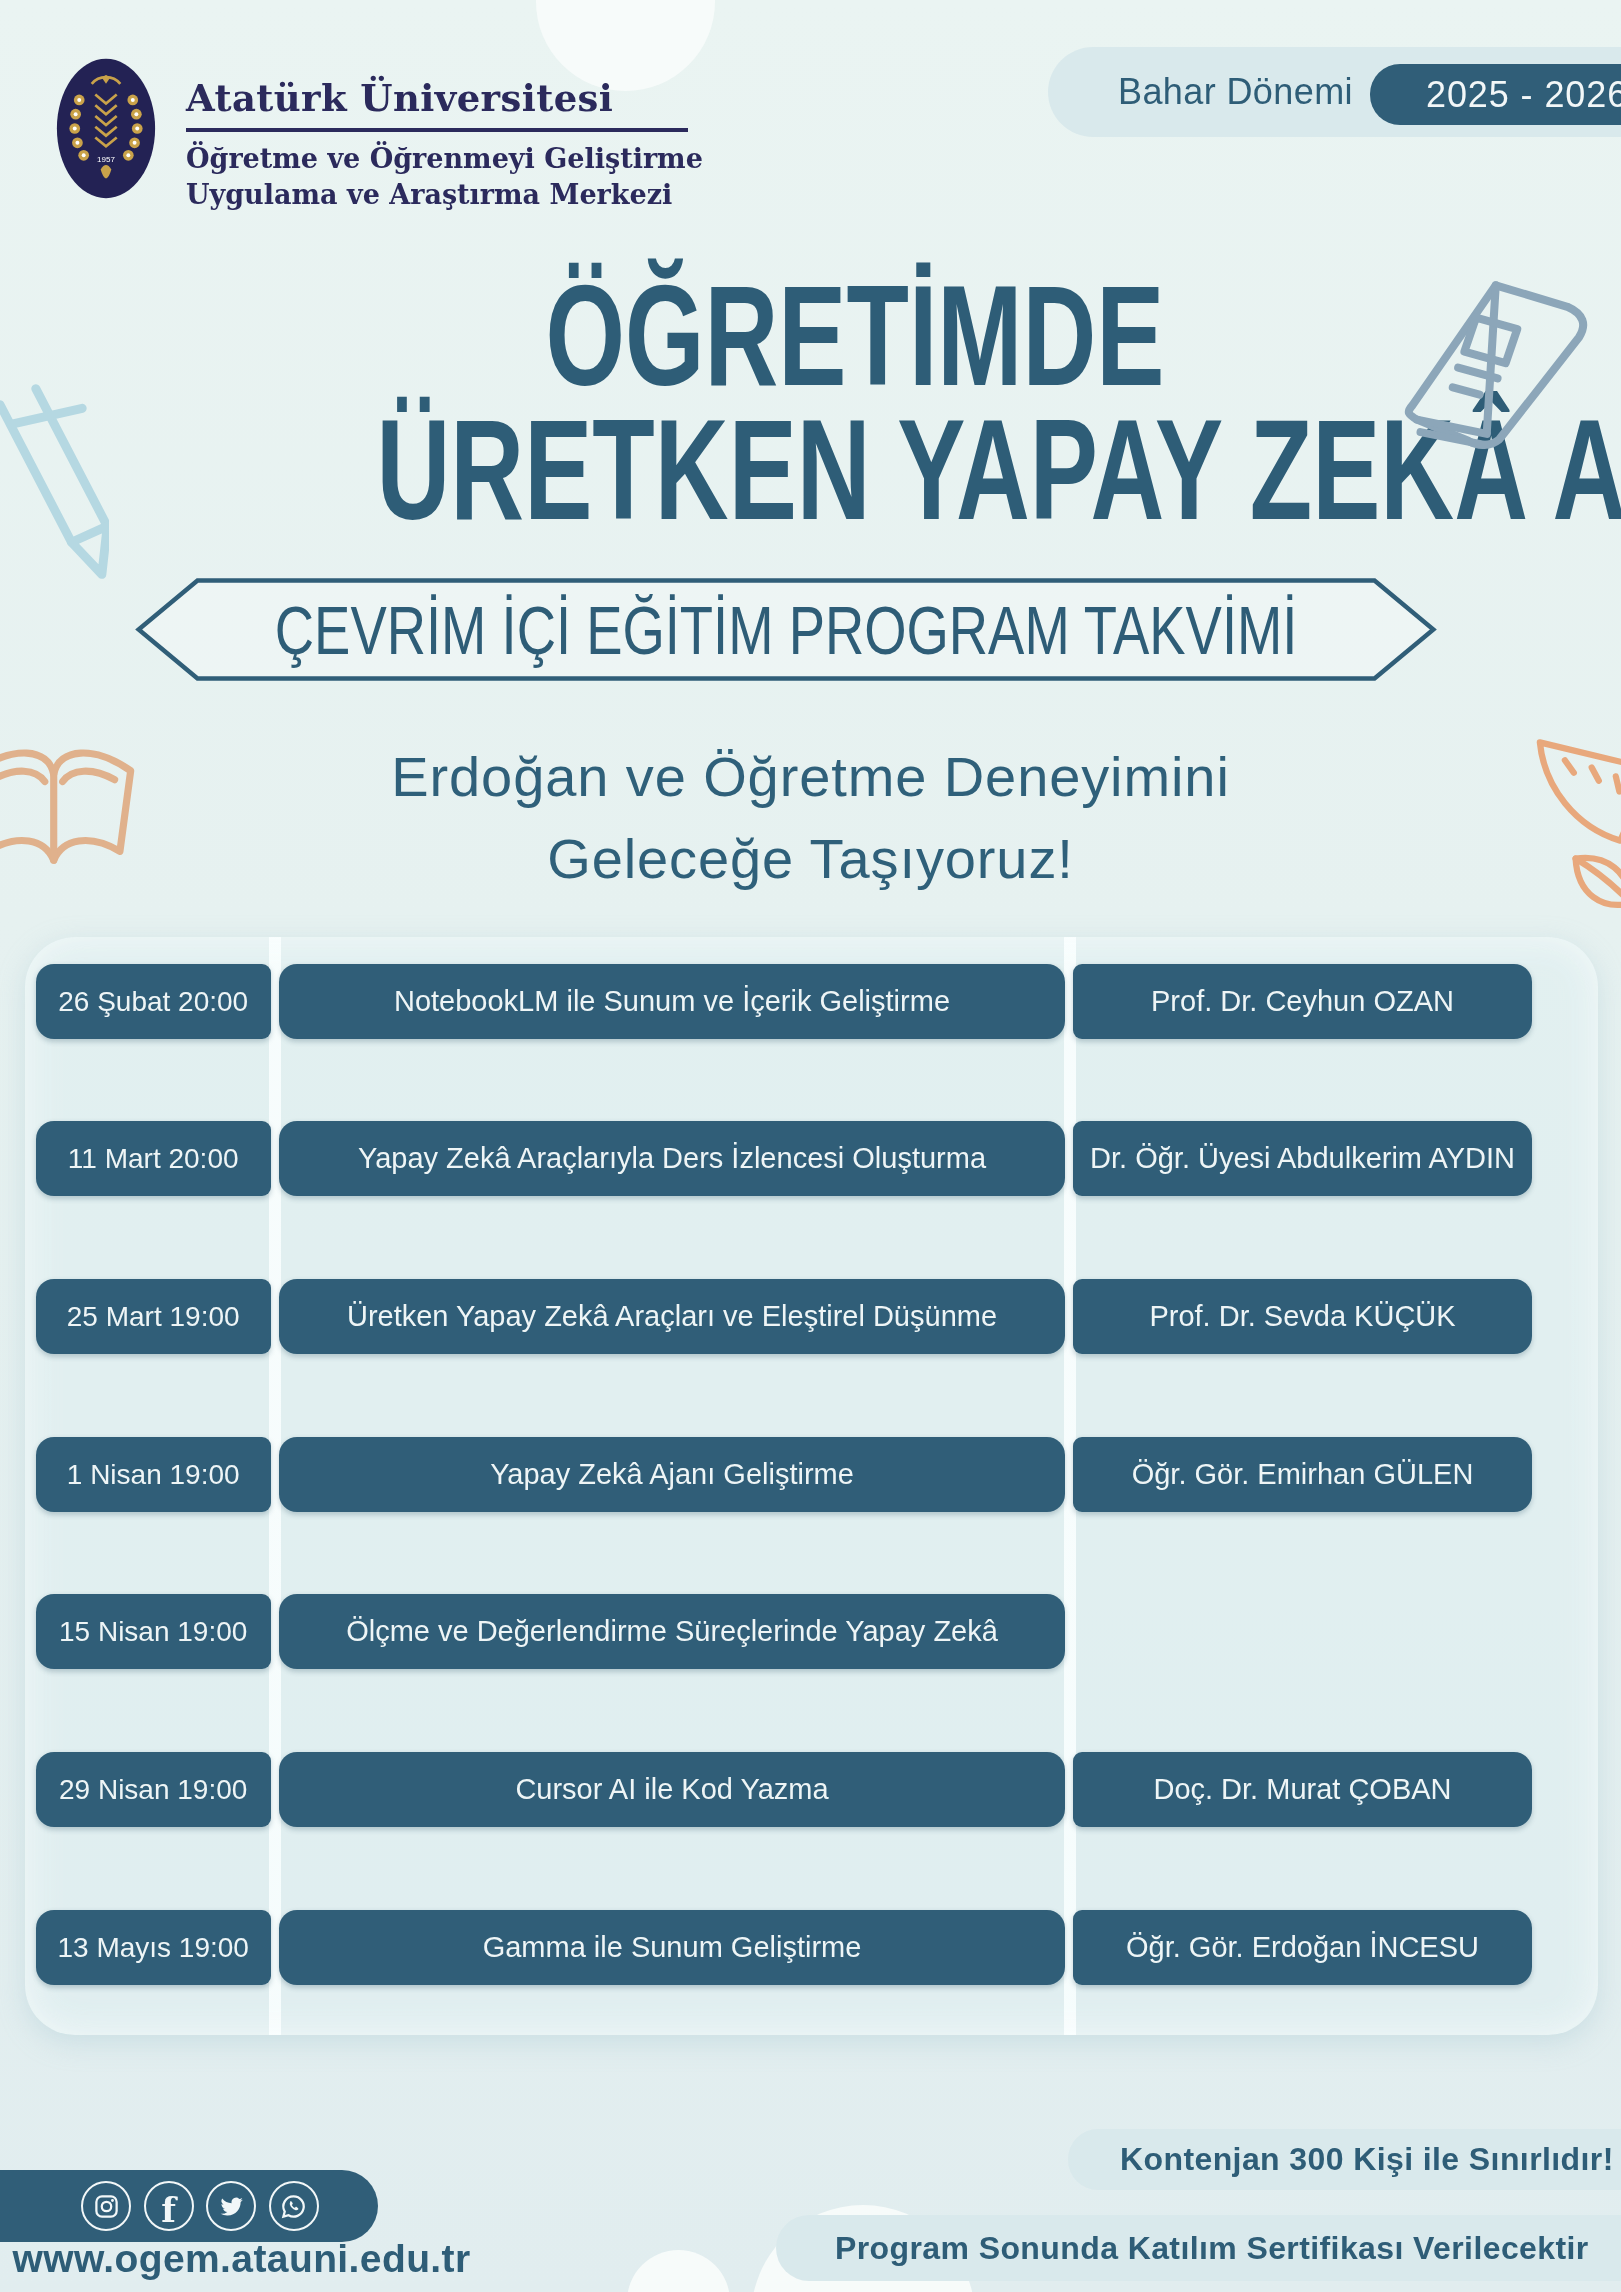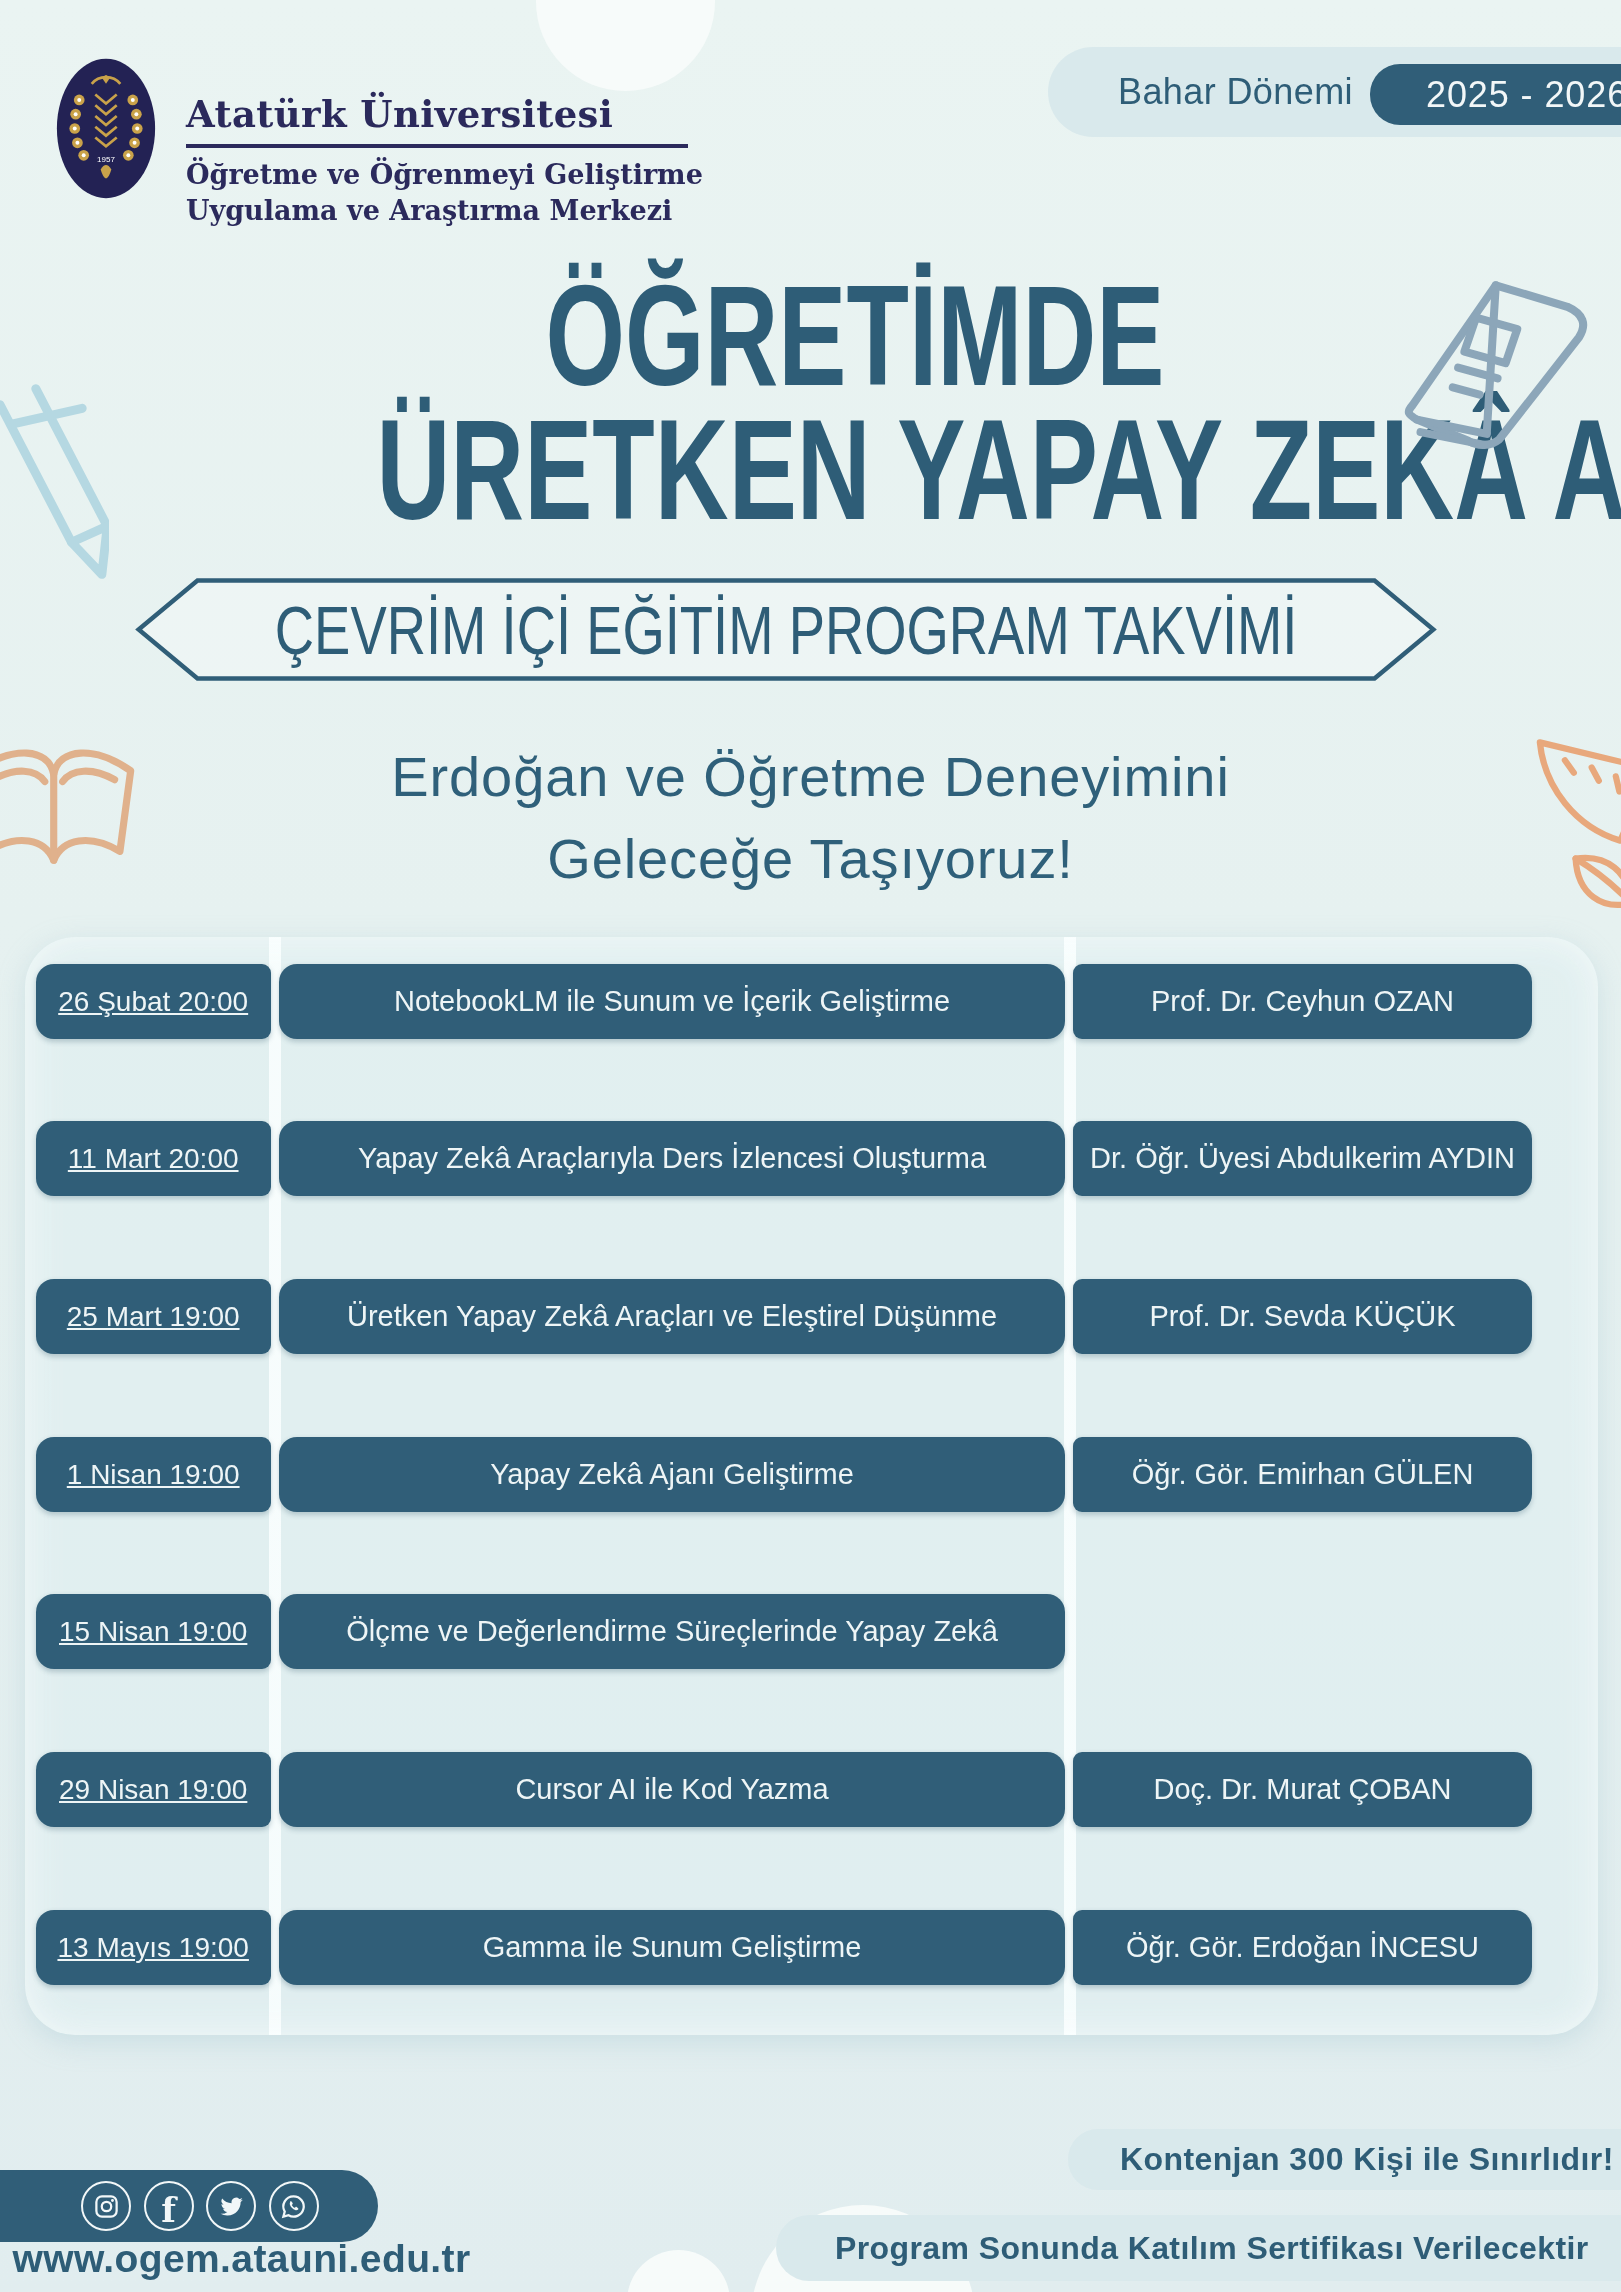--- a/index.html
+++ b/index.html
@@ -11,21 +11,21 @@
   .abs{position:absolute;}
 
   
   .bg-circle{position:absolute;background:#f7fbfa;border-radius:50%;}
   .bg-circle.c1{left:536px;top:-88px;width:179px;height:179px;}
   .bg-circle.c2{left:751px;top:2205px;width:224px;height:224px;}
   .bg-circle.c3{left:627px;top:2250px;width:103px;height:152px;border-radius:54px;}
 
   
   .logo-emblem{left:56px;top:57px;width:100px;height:143px;}
-  .logo-text{left:186px;top:92px;color:#2b2a5c;}
+  .logo-text{left:186px;top:76px;color:#2b2a5c;}
   .logo-name{font-family:"DejaVu Serif", serif;font-weight:700;font-size:37px;letter-spacing:0.4px;white-space:nowrap;}
   .logo-rule{height:3.6px;background:#2b2a5c;margin:8px 0 9px 0;width:502px;}
   .logo-sub{font-family:"DejaVu Serif", serif;font-weight:700;font-size:27px;line-height:36px;white-space:nowrap;}
 
   .term-band{left:1048px;top:47px;width:627px;height:90px;background:#d9e9ec;border-radius:45px 0 0 45px;}
   .term-label{position:absolute;left:70px;top:0;height:100%;display:flex;align-items:center;
     color:#2e5d77;font-size:36px;font-weight:400;letter-spacing:0.4px;}
   .term-years{position:absolute;left:322px;top:17px;width:304px;height:61px;background:#305e78;
     border-radius:30px 0 0 30px;display:flex;align-items:center;color:#f2f7f8;
     font-size:36px;padding-left:56px;box-sizing:border-box;letter-spacing:0.9px;}
@@ -48,21 +48,21 @@
 
   
   .panel{left:25px;top:937px;width:1573px;height:1098px;border-radius:50px;
     background:
       linear-gradient(90deg,rgba(255,255,255,0) 0 244px,rgba(250,255,255,.85) 244px 256px,rgba(255,255,255,0) 256px 1039px,rgba(250,255,255,.85) 1039px 1051px,rgba(255,255,255,0) 1051px),
       rgba(222,238,240,.55);
     box-shadow:0 7.2px 27px rgba(160,195,205,.35), inset 0 0 36px rgba(255,255,255,.6);}
   .row-cell{position:absolute;height:75px;background:#305e78;color:#eef5f6;
     display:flex;align-items:center;justify-content:center;text-align:center;
     box-shadow:0 2.7px 5.4px rgba(40,80,100,.25);}
-  .cell-date{left:10.7px;width:235px;border-radius:18px 9px 9px 18px;font-size:28px;text-decoration:underline;}
+  .cell-date{left:10.7px;width:235px;border-radius:18px 9px 9px 18px;font-size:28px;}
   .cell-topic{left:254px;width:786px;border-radius:18px;font-size:29px;}
   .cell-person{left:1048px;width:459px;border-radius:9px 18px 18px 9px;font-size:29px;}
 
   
   .quota-pill{left:1068px;top:2129px;width:573px;height:61px;background:#d9e9ec;border-radius:30px 0 0 30px;
     display:flex;align-items:center;padding-left:52px;box-sizing:border-box;
     color:#2e5d77;font-size:32px;font-weight:700;letter-spacing:0.4px;white-space:nowrap;}
   .cert-pill{left:776px;top:2215px;width:869px;height:66px;background:#d9e9ec;border-radius:33px 0 0 33px;
     display:flex;align-items:center;padding-left:59px;box-sizing:border-box;
     color:#2e5d77;font-size:32px;font-weight:700;letter-spacing:0.4px;white-space:nowrap;}

